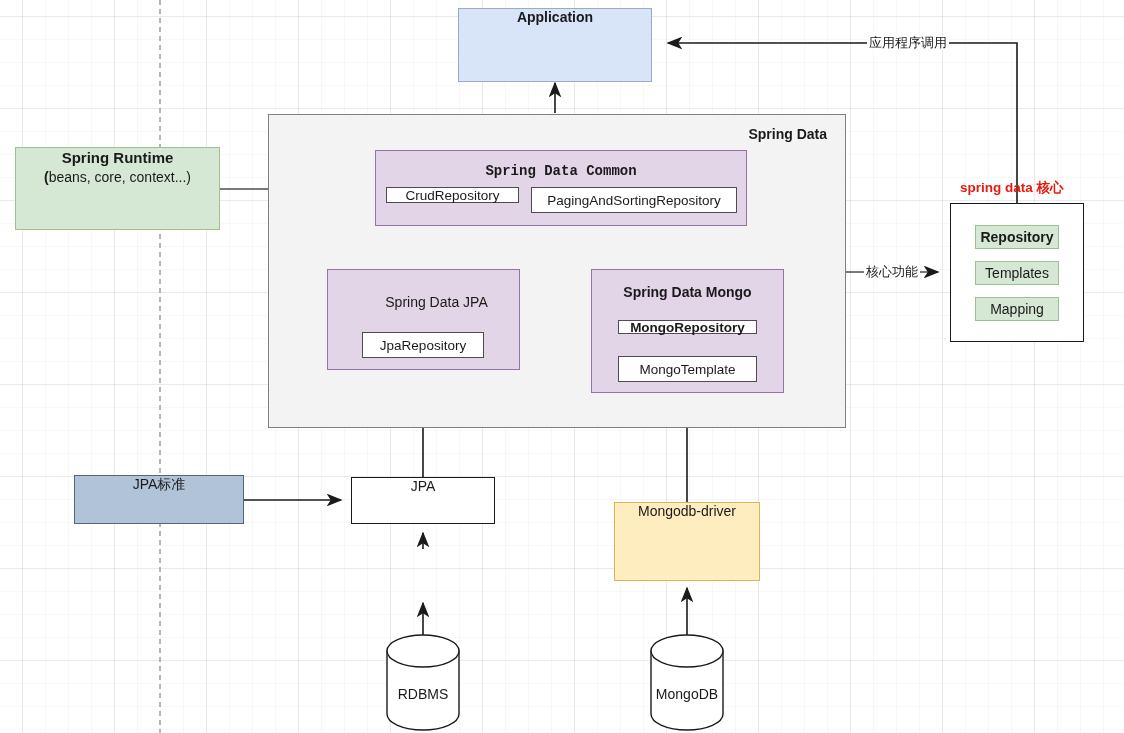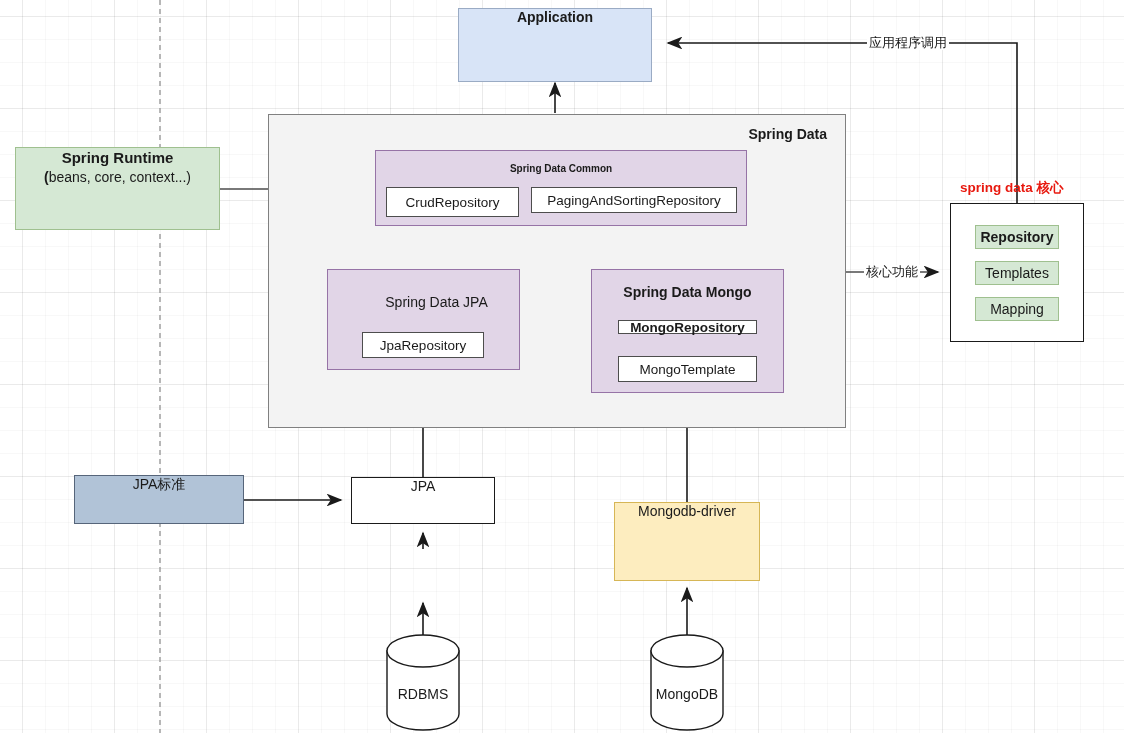--- a/index.html
+++ b/index.html
@@ -71,21 +71,21 @@
   .n-runtime .t2 b { font-weight: bold; }
 
   .n-purple {
     background: #e1d5e7;
     border: 1px solid #9673a6;
   }
   .n-common {
     justify-content: flex-start;
     padding-top: 12px;
   }
-  .n-common .hdr { font-weight: bold; font-size: 10px; }
+  .n-common .hdr { font-weight: bold; font-size: 14px; font-family: Liberation Mono, monospace; }
   .n-jpa-grp { justify-content: flex-start; padding-top: 24px; }
   .n-jpa-grp .hdr { font-weight: normal; font-size: 14px; margin-left: 26px; }
   .n-mongo-grp { justify-content: flex-start; padding-top: 14px; }
   .n-mongo-grp .hdr { font-weight: bold; font-size: 14px; }
 
   .chip {
     position: absolute;
     box-sizing: border-box;
     background: #ffffff;
     border: 1px solid #4d4d4d;
@@ -210,21 +210,21 @@
   </div>
 
   <div class="node n-runtime" style="left:15px; top:147px; width:205px; height:83px;">
     <span class="lbl t1">Spring Runtime</span>
     <span class="lbl t2"><b>(</b><span>beans, core, context...)</span></span>
   </div>
 
   <div class="node n-purple n-common" style="left:375px; top:150px; width:372px; height:76px;">
     <span class="lbl hdr">Spring Data Common</span>
   </div>
-  <div class="chip" style="left:386px; top:187px; width:133px; height:30px;">
+  <div class="chip" style="left:386px; top:187px; width:133px; height:16px;">
     <span>CrudRepository</span>
   </div>
   <div class="chip" style="left:531px; top:187px; width:206px; height:26px;">
     <span>PagingAndSortingRepository</span>
   </div>
 
   <div class="node n-purple n-jpa-grp" style="left:327px; top:269px; width:193px; height:101px;">
     <span class="lbl hdr">Spring Data JPA</span>
   </div>
   <div class="chip" style="left:362px; top:332px; width:122px; height:26px;">

